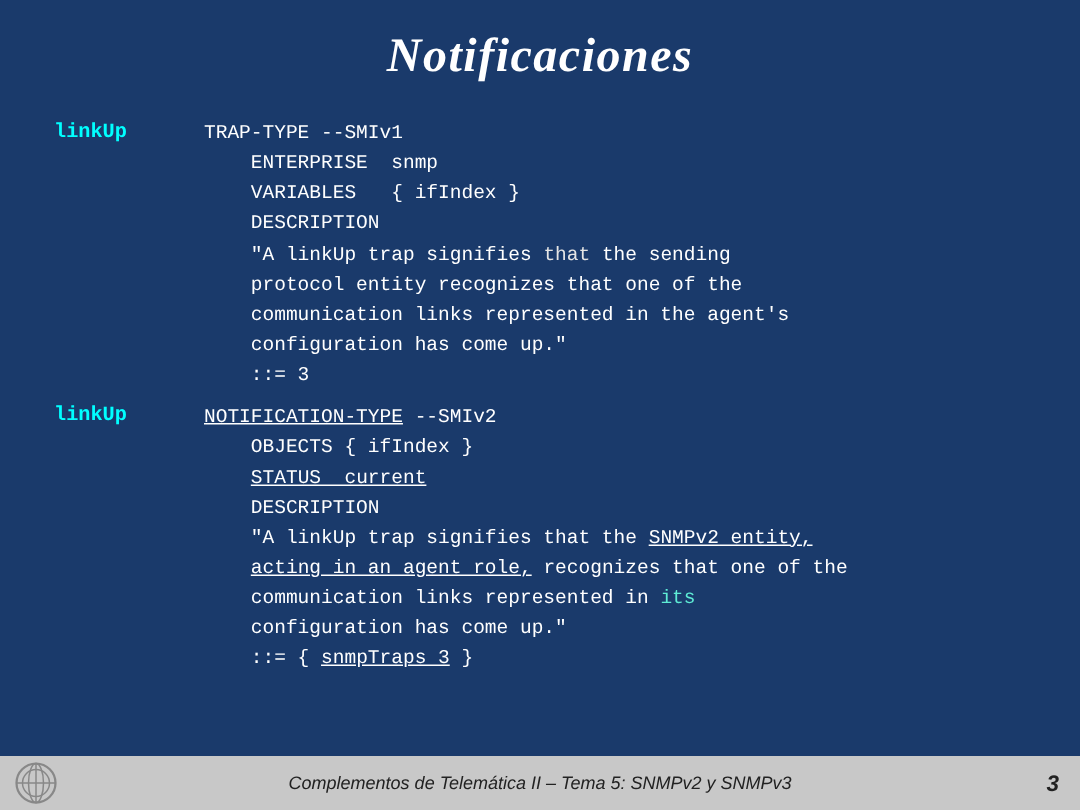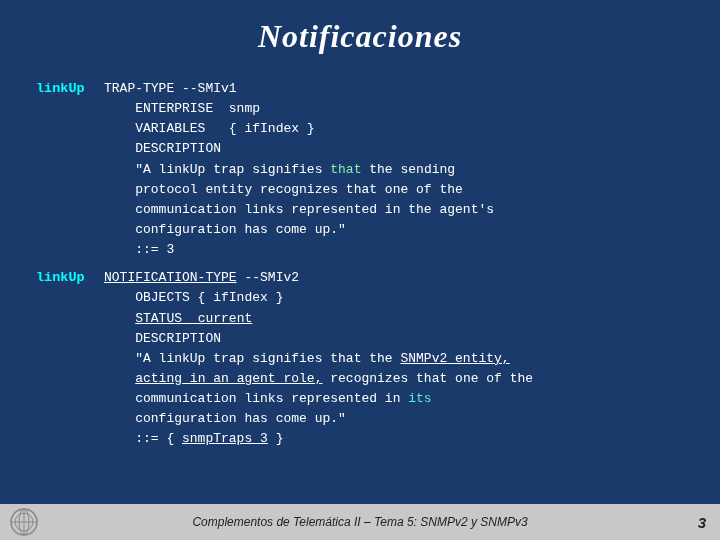--- a/index.html
+++ b/index.html
@@ -44,20 +44,21 @@
       padding: 10px 36px 10px 36px;
       display: flex;
       flex-direction: column;
       gap: 0px;
     }
 
     .block {
       display: flex;
       flex-direction: row;
       margin-bottom: 8px;
+      gap: 32px;
     }
 
     .keyword {
       color: #00ffff;
       font-size: 13.5px;
       font-weight: bold;
       min-width: 68px;
       padding-top: 2px;
     }
 
@@ -115,21 +116,21 @@
   </div>
 
   <div class="content-area">
 
     <div class="block">
       <span class="keyword">linkUp</span>
       <div class="code-block"><span>TRAP-TYPE --SMIv1
     ENTERPRISE  snmp
     VARIABLES   { ifIndex }
     DESCRIPTION
-    "A linkUp trap signifies <span style="color:#86efac">that</span> the sending
+    "A linkUp trap signifies <span style="color:#e5e5e5">that</span> the sending
     protocol entity recognizes that one of the
     communication links represented in the agent's
     configuration has come up."
     ::= 3</span></div>
     </div>
 
     <div class="block">
       <span class="keyword">linkUp</span>
       <div class="code-block"><span><span class="underline">NOTIFICATION-TYPE</span> --SMIv2
     OBJECTS { ifIndex }

